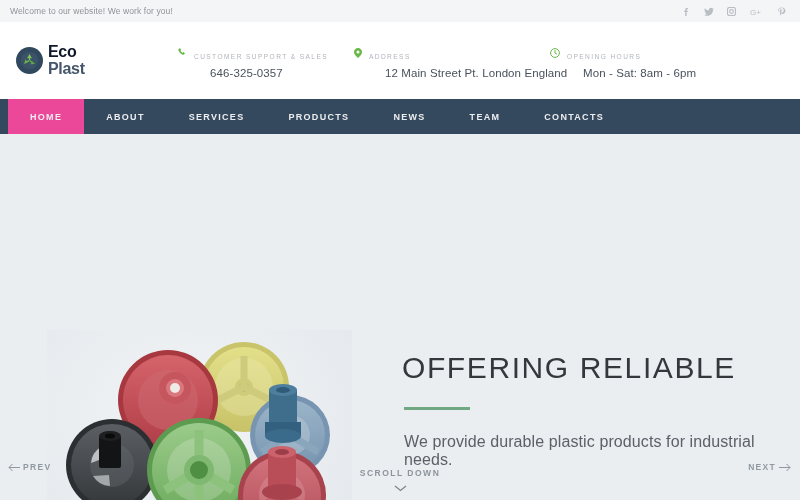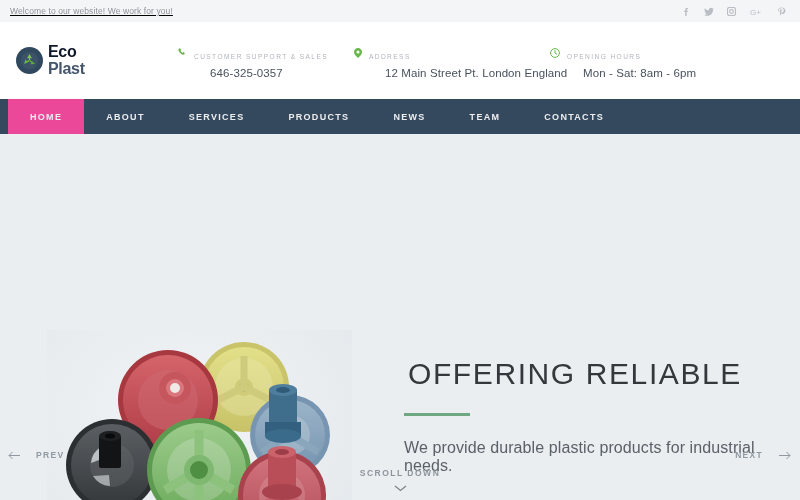--- a/index.html
+++ b/index.html
@@ -8,21 +8,21 @@
     font-family:"Liberation Sans", sans-serif;
     background:#ffffff;
     -webkit-font-smoothing:antialiased;
   }
   .page{width:800px;height:500px;position:relative;overflow:hidden;}
 
   
   .topbar{
     height:22px;background:#f4f5f6;
     display:flex;align-items:center;justify-content:space-between;
-    padding:0 14px 0 10px;box-sizing:border-box;text-decoration:underline;
+    padding:0 14px 0 10px;box-sizing:border-box;
   }
   .topbar-welcome{font-size:8.5px;color:#8e949b;letter-spacing:.1px;}
   .social{display:flex;align-items:center;gap:14px;}
   .social-ico{
     font-size:8.5px;color:#b9bec4;line-height:1;display:inline-block;
     width:9px;text-align:center;
   }
   .social-ico svg{display:block;}
 
   
@@ -63,29 +63,29 @@
   .nav-item.active{background:#ec4899;}
 
   
   .hero{
     position:relative;height:366px;background:#eaeef1;overflow:hidden;
   }
   .gears{position:absolute;left:47px;top:196px;}
   .hero-copy{position:absolute;left:402px;top:214px;width:360px;}
   .hero-title{
     font-size:30px;line-height:39px;color:#34383c;font-weight:normal;
-    letter-spacing:1.6px;margin:6px;white-space:nowrap;
+    letter-spacing:1.6px;margin:0;white-space:nowrap;
   }
   .hero-rule{width:66px;height:3px;background:#6fa882;margin:20px 0 0 2px;}
   .hero-sub{
     font-size:16px;color:#5b6168;margin:23px 0 0 2px;letter-spacing:.1px;
   }
 
   .arrow-nav{
-    position:absolute;top:316px;display:flex;align-items:center;gap:15px;
+    position:absolute;top:328px;display:flex;align-items:center;gap:2px;
     font-size:8.5px;font-weight:bold;letter-spacing:1.3px;color:#9099a1;
     text-transform:uppercase;cursor:pointer;
   }
   .arrow-nav.prev{left:8px;}
   .arrow-nav.next{right:9px;margin-left:47px;}
   .arrow-nav svg{display:block;}
 
   .scroll-down{
     position:absolute;left:0;right:0;bottom:8px;text-align:center;
     cursor:pointer;

